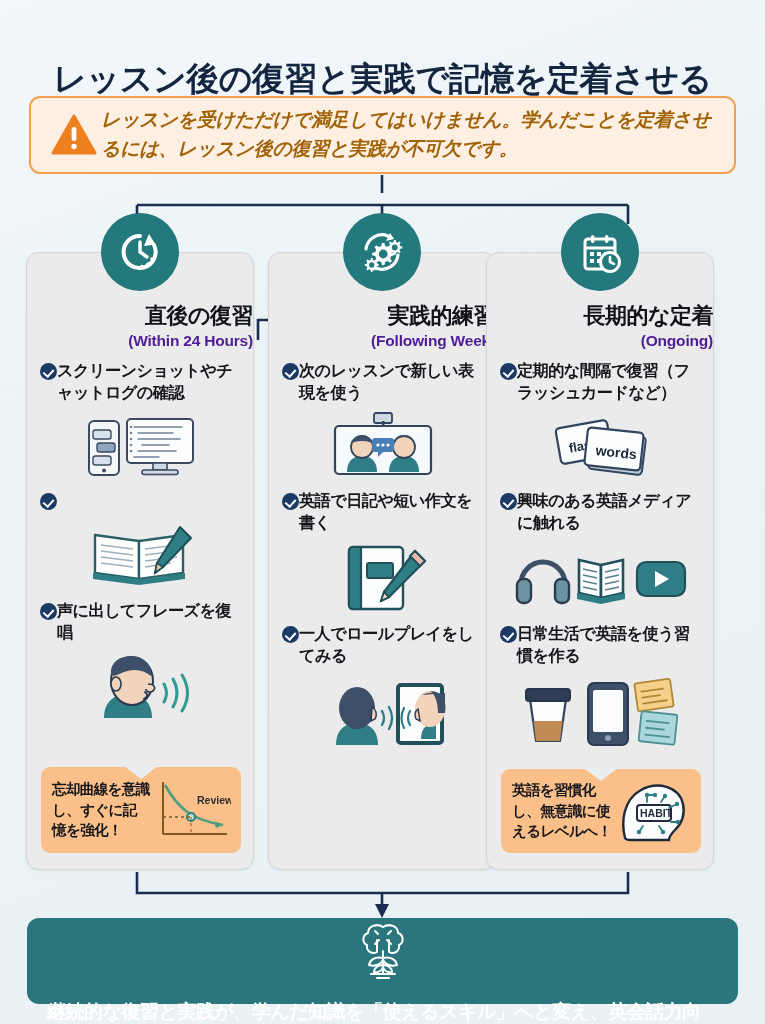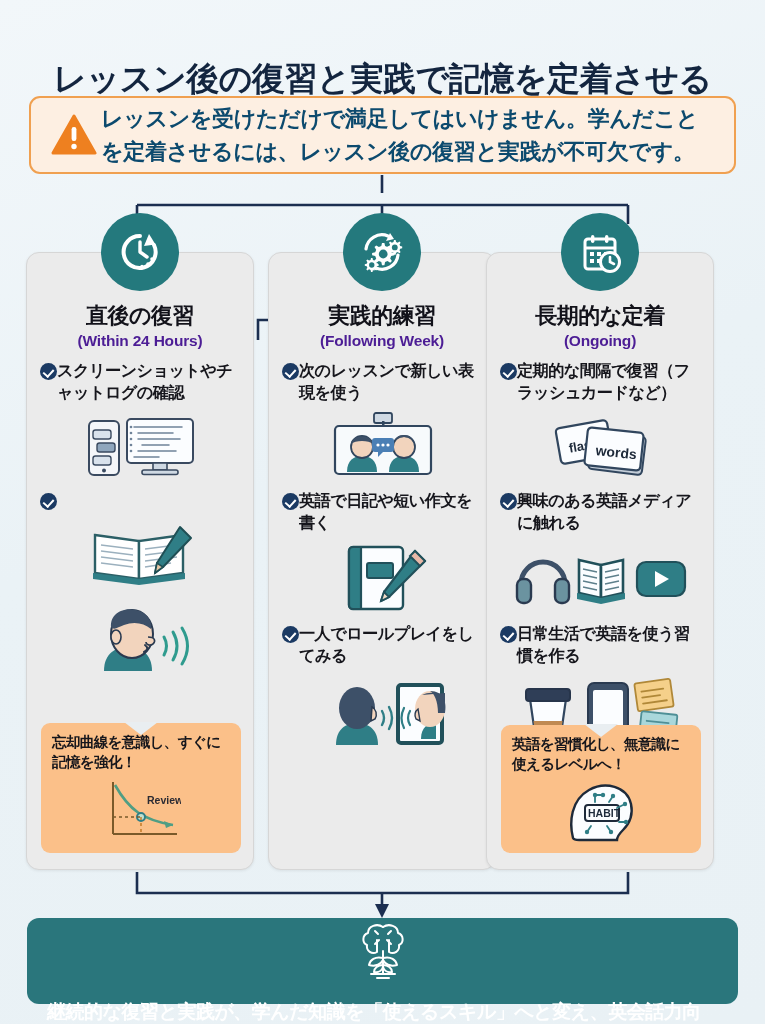--- a/index.html
+++ b/index.html
@@ -34,25 +34,26 @@
     width: 707px; height: 78px;
     background: #fdefe2;
     border: 2px solid #f0a050;
     border-radius: 11px;
     display: flex;
     align-items: center;
     padding: 0 16px;
   }
   .warn-icon { width: 54px; flex: 0 0 54px; display:flex; align-items:center; justify-content:center; }
   .warn-text {
-    font-size: 22px;
+    font-size: 19px;
     font-weight: 700;
-    color: #0c4a6e;
+    color: #a16207;
     line-height: 1.52;
     letter-spacing: -0.3px;
+    font-style: italic;
   }
 
   
   .connectors {
     position: absolute; left: 0; top: 0;
     width: 765px; height: 1024px;
     pointer-events: none;
   }
 
   
@@ -80,21 +81,21 @@
     top: -40px;
     left: 50%;
     margin-left: -39px;
     width: 78px; height: 78px;
     border-radius: 50%;
     background: #24797d;
     display: flex; align-items: center; justify-content: center;
     z-index: 5;
   }
 
-  .card-head { padding-top: 48px; text-align: center; }
+  .card-head { padding-top: 48px; text-align: right; }
   .card-title {
     font-size: 22px; font-weight: 700; color: #12121a;
     letter-spacing: -0.5px;
   }
   .card-sub {
     font-size: 15.5px; font-weight: 700; color: #4c1d95;
     margin-top: 1px; letter-spacing: -0.2px;
   }
 
   .items { padding: 10px 12px 0 13px; }
@@ -132,21 +133,21 @@
   .item-art.tall { height: 80px; }
 
   
   .tip {
     position: absolute;
     left: 14px; bottom: 16px;
     width: 200px;
     background: #fbc089;
     border-radius: 9px;
     padding: 9px 10px 9px 11px;
-    display: flex; align-items: center; gap: 3px; flex-direction: column;
+    display: flex; align-items: center; gap: 3px;
   }
   .tip::before {
     content: "";
     position: absolute;
     top: -1px; left: 50%; margin-left: -17px;
     width: 0; height: 0;
     border-left: 17px solid transparent;
     border-right: 17px solid transparent;
     border-top: 13px solid #e9eef1;
   }
@@ -296,20 +297,24 @@
                 <line x1="64" y1="44" x2="96" y2="40"></line>
                   <line x1="64" y1="50" x2="90" y2="46"></line>
               </g>
               <path d="M99 10 L110 21 L82 50 L74 56 L76 46 Z" fill="#2f7e86" stroke="#1f4f55" stroke-width="2" stroke-linejoin="round"></path>
               <path d="M74 56 L76 46 L82 50 Z" fill="#e6c9a8" stroke="#1f4f55" stroke-width="1.6"></path>
             </svg>
           </div>
         </div>
 
         <div class="item">
+          <div class="item-row">
+            <div class="check"></div>
+            <div class="item-text">声に出してフレーズを復唱</div>
+          </div>
           <div class="item-art tall">
             <svg width="130" height="78" viewBox="0 0 130 78">
               <path d="M28 70 C28 52 40 46 52 46 C64 46 76 52 76 70 Z" fill="#2f7e86"></path>
               <ellipse cx="56" cy="33" rx="21" ry="24" fill="#f2d4bd" stroke="#2a3a50" stroke-width="2"></ellipse>
               <path d="M35 26 C34 12 48 6 60 9 C72 12 76 20 75 28 C68 22 58 20 48 24 C42 26 38 30 35 26 Z" fill="#3d5068"></path>
               <path d="M72 36 C79 36 80 40 77 43 C74 45 70 44 70 41" fill="#f2d4bd" stroke="#2a3a50" stroke-width="1.6"></path>
               <path d="M69 44 Q74 48 68 51" fill="none" stroke="#2a3a50" stroke-width="2" stroke-linecap="round"></path>
               <ellipse cx="40" cy="36" rx="5" ry="7" fill="#f2d4bd" stroke="#2a3a50" stroke-width="1.6"></ellipse>
               <g fill="none" stroke="#2f9b8e" stroke-width="3" stroke-linecap="round">
                 <path d="M88 36 Q93 45 88 54"></path>

